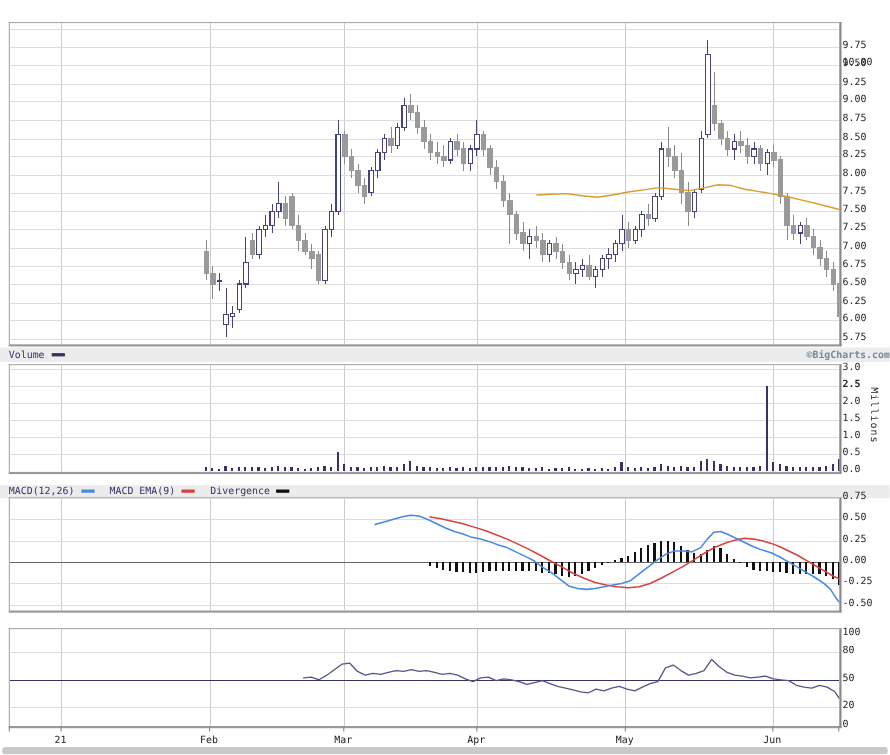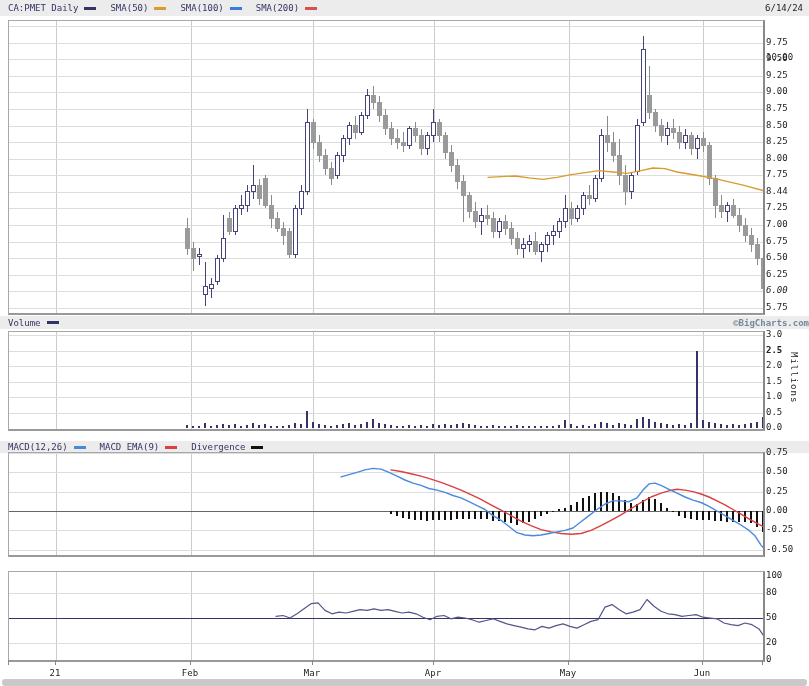--- a/index.html
+++ b/index.html
@@ -14,26 +14,20 @@
   .xlab{position:absolute;width:36px;text-align:center;}
   .wm{font-weight:bold;color:#778899;}
   .vert{position:absolute;writing-mode:vertical-rl;letter-spacing:1px;color:#222;}
   .botbar{position:absolute;left:2px;top:679px;width:805px;height:7px;background:#c9c9c9;border-radius:3px;}
 </style>
 </head>
 <body>
 
 <div class="chart">
 
-  <div class="strip hdr" style="top:0;height:16px;">
-    <span class="pad">CA:PMET Daily</span>
-    <span class="dash" id="symbol-dash" style="background: rgb(51, 51, 102);"></span>
-    <span id="price-legend"><span>SMA(50)</span><span class="dash" style="background: rgb(217, 155, 46);"></span><span>SMA(100)</span><span class="dash" style="background: rgb(59, 124, 217);"></span><span>SMA(200)</span><span class="dash" style="background: rgb(217, 79, 79);"></span></span>
-    <span style="margin-left:auto;padding-right:6px;color:#222;">6/14/24</span>
-  </div>
 
   <div class="plot" style="left:8px;top:20px;width:754px;height:292px;">
     <svg id="svg-price" width="754" height="292">
         <line x1="47" y1="0" x2="47" y2="292" stroke="#cccccc" stroke-width="1" shape-rendering="crispEdges"></line>
         <line x1="182" y1="0" x2="182" y2="292" stroke="#cccccc" stroke-width="1" shape-rendering="crispEdges"></line>
         <line x1="304" y1="0" x2="304" y2="292" stroke="#cccccc" stroke-width="1" shape-rendering="crispEdges"></line>
         <line x1="425" y1="0" x2="425" y2="292" stroke="#cccccc" stroke-width="1" shape-rendering="crispEdges"></line>
         <line x1="560" y1="0" x2="560" y2="292" stroke="#cccccc" stroke-width="1" shape-rendering="crispEdges"></line>
         <line x1="694" y1="0" x2="694" y2="292" stroke="#cccccc" stroke-width="1" shape-rendering="crispEdges"></line>
         <line x1="0" y1="5.5" x2="754" y2="5.5" stroke="#dddddd" stroke-width="1" shape-rendering="crispEdges"></line>
@@ -479,27 +473,27 @@
       <div class="ylab" style="left: 766px; top: 20px; margin-top: 32px;">10.00</div>
       <div class="ylab" style="left: 766px; top: 36.5875px;">9.75</div>
       <div class="ylab" style="left: 766px; top: 53.175px;">9.50</div>
       <div class="ylab" style="left: 766px; top: 69.7625px;">9.25</div>
       <div class="ylab" style="left: 766px; top: 86.35px;">9.00</div>
       <div class="ylab" style="left: 766px; top: 102.938px;">8.75</div>
       <div class="ylab" style="left: 766px; top: 119.525px;">8.50</div>
       <div class="ylab" style="left: 766px; top: 136.112px;">8.25</div>
       <div class="ylab" style="left: 766px; top: 152.7px;">8.00</div>
       <div class="ylab" style="left: 766px; top: 169.287px;">7.75</div>
-      <div class="ylab" style="left: 766px; top: 185.875px;">8.44</div>
+      <div class="ylab" style="left: 766px; top: 185.875px;">7.50</div>
       <div class="ylab" style="left: 766px; top: 202.462px; text-align: right;">7.25</div>
       <div class="ylab" style="left: 766px; top: 219.05px;">7.00</div>
       <div class="ylab" style="left: 766px; top: 235.637px;">6.75</div>
       <div class="ylab" style="left: 766px; top: 252.225px;">6.50</div>
       <div class="ylab" style="left: 766px; top: 268.812px;">6.25</div>
-      <div class="ylab" style="left: 766px; top: 285.4px; font-style: italic;">6.00</div>
+      <div class="ylab" style="left: 766px; top: 285.4px;">6.00</div>
       <div class="ylab" style="left: 766px; top: 301.987px;">5.75</div>
       <div class="ylab" style="left: 766px; top: 329px;">3.0</div>
       <div class="ylab" style="left: 766px; top: 344.5px; font-weight: bold;">2.5</div>
       <div class="ylab" style="left: 766px; top: 360px;">2.0</div>
       <div class="ylab" style="left: 766px; top: 375.5px;">1.5</div>
       <div class="ylab" style="left: 766px; top: 391px;">1.0</div>
       <div class="ylab" style="left: 766px; top: 406.5px;">0.5</div>
       <div class="ylab" style="left: 766px; top: 422px;">0.0</div>
       <div class="ylab" style="left: 766px; top: 446.875px;">0.75</div>
       <div class="ylab" style="left: 766px; top: 466.25px;">0.50</div>

